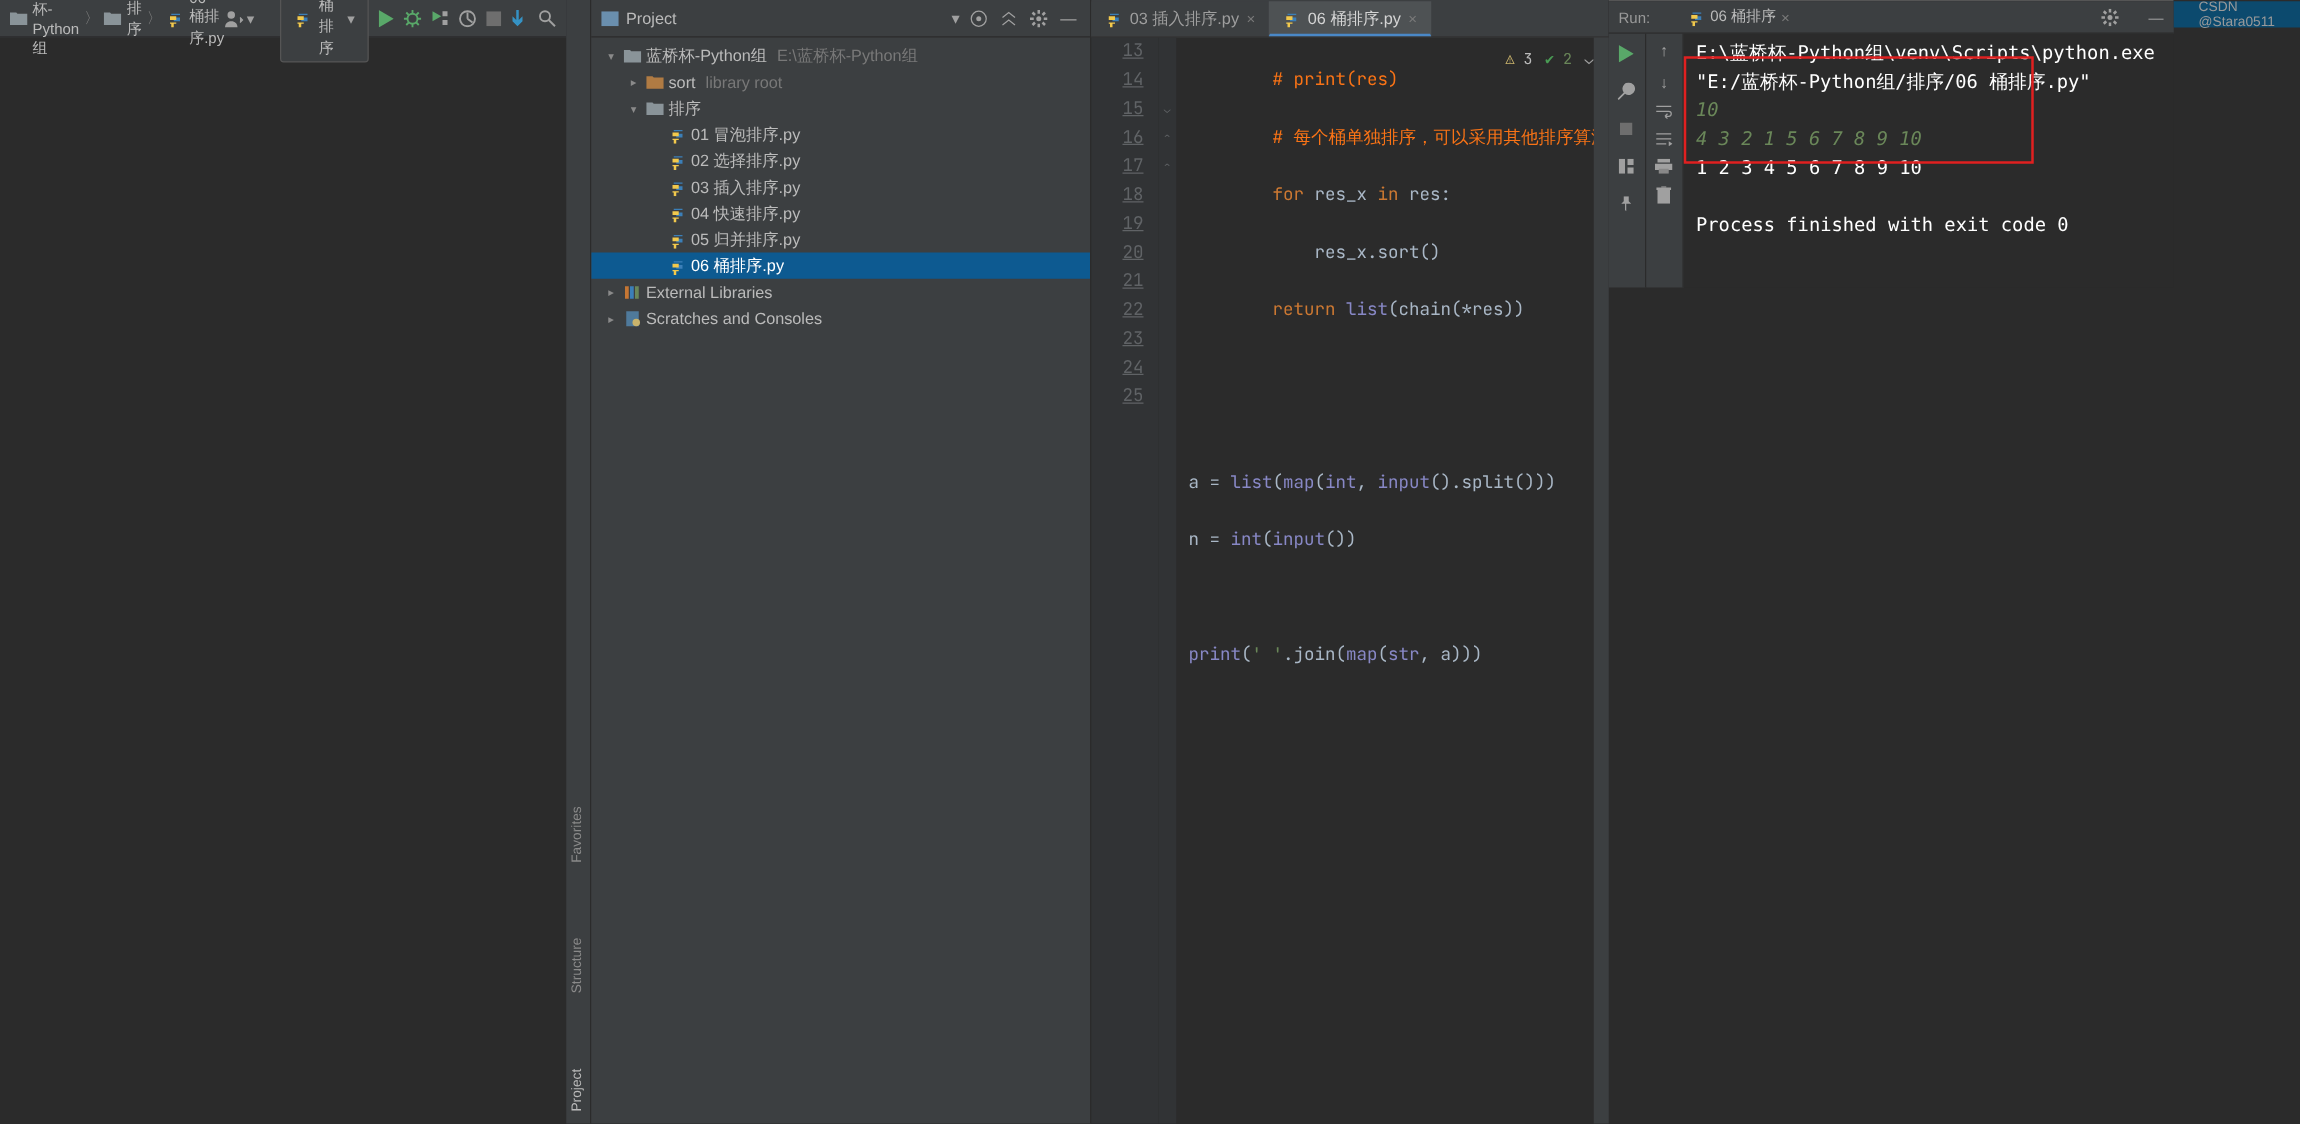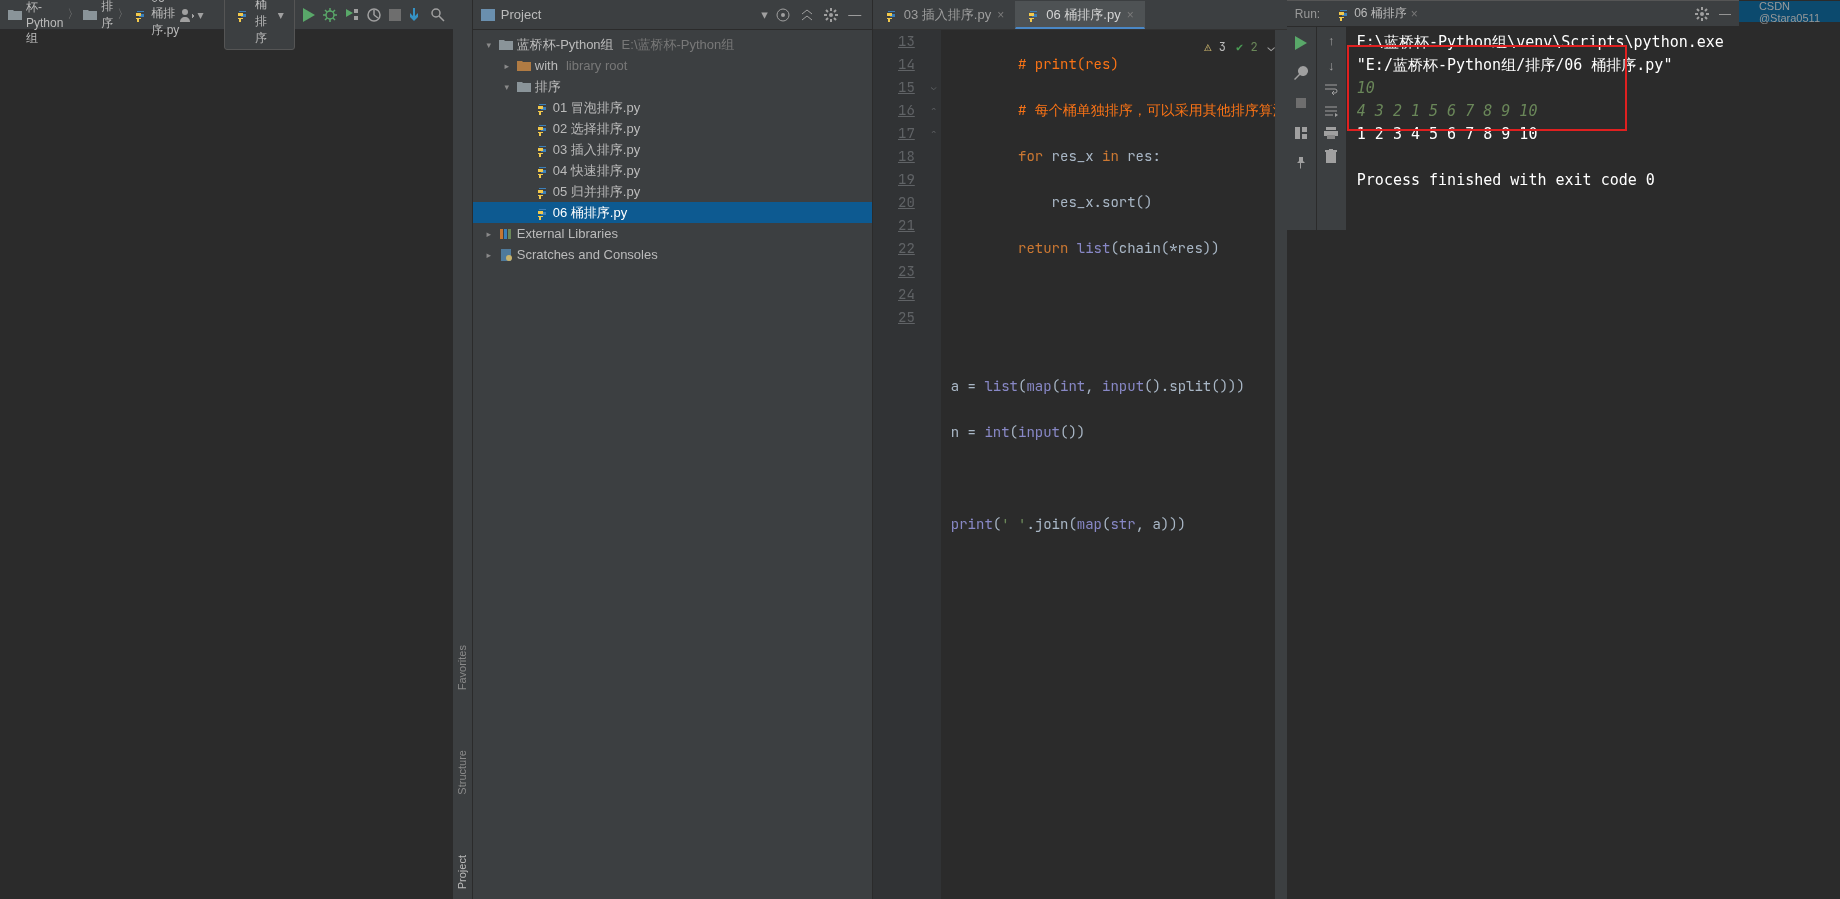--- a/index.html
+++ b/index.html
@@ -65,21 +65,21 @@
 .c-name { color:#a9b7c6; }
 .editor-status { position:absolute; top:6px; right:12px; display:flex; gap:10px; font-size:12px; align-items:center; }
 .editor-status .warn { color:#bbb; }
 .editor-status .ok { color:#6a8759; }
 .warn-tri { color:#c9b36b; }
 .ok-chk { color:#499c54; }
 .right-rail { width:12px; background:#3c3f41; }
 
 
 .run-panel { height:230px; background:#2b2b2b; border-top:1px solid #555; display:flex; flex-direction:column; }
-.run-header { height:26px; background:#3c3f41; display:flex; align-items:center; padding:0 8px; font-size:12px; gap:10px; border-bottom:1px solid #2b2b2b; }
+.run-header { height:26px; background:#3c3f41; display:flex; align-items:center; padding:0 8px; font-size:12px; gap:24px; border-bottom:1px solid #2b2b2b; }
 .run-header .rlabel { color:#999; }
 .run-header .rtab { display:flex; align-items:center; gap:4px; color:#bbbbbb; padding:2px 6px; }
 .run-header .rtab .close { color:#7a7a7a; }
 .run-header .spacer { flex:1; }
 .run-body { flex:1; display:flex; }
 .run-toolbar { width:30px; background:#3c3f41; display:flex; flex-direction:column; align-items:center; padding-top:6px; gap:10px; border-right:1px solid #2b2b2b; }
 .run-toolbar .tb-btn { width:20px; height:20px; display:flex; align-items:center; justify-content:center; color:#a0a0a0; cursor:pointer; }
 .run-subtool { width:30px; background:#3c3f41; display:flex; flex-direction:column; align-items:center; padding-top:6px; gap:10px; border-right:1px solid #2b2b2b; }
 .console { flex:1; font-family:Consolas,monospace; font-size:15px; line-height:23px; padding:4px 10px; position:relative; color:#bbbbbb; }
 .console .input-line { color:#6a8759; font-style:italic; }
@@ -242,21 +242,21 @@
             <span class="faint">E:\蓝桥杯-Python组</span>
           </div>
         <div class="tree-row">
             <span class="pad" style="width:18px"></span>
             <span class="toggle">▸</span>
             <span class="icon">
               <svg class="folder-icon" viewBox="0 0 14 12">
                 <path fill="#b07b43" d="M0 1h5l1 1h8v9H0z"></path>
               </svg>
             </span>
-            <span class="fname">with</span>
+            <span class="fname">sort</span>
             <span class="faint">library root</span>
           </div>
         <div class="tree-row">
             <span class="pad" style="width:18px"></span>
             <span class="toggle">▾</span>
             <span class="icon">
               <svg class="folder-icon" viewBox="0 0 14 12">
                 <path fill="#8a9499" d="M0 1h5l1 1h8v9H0z"></path>
               </svg>
             </span>

